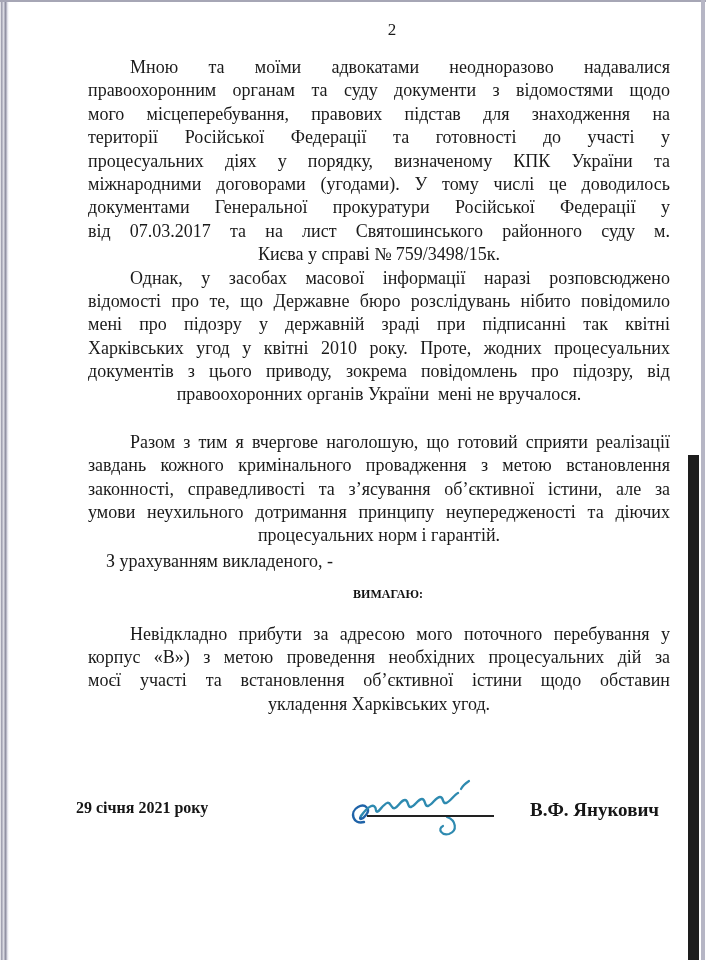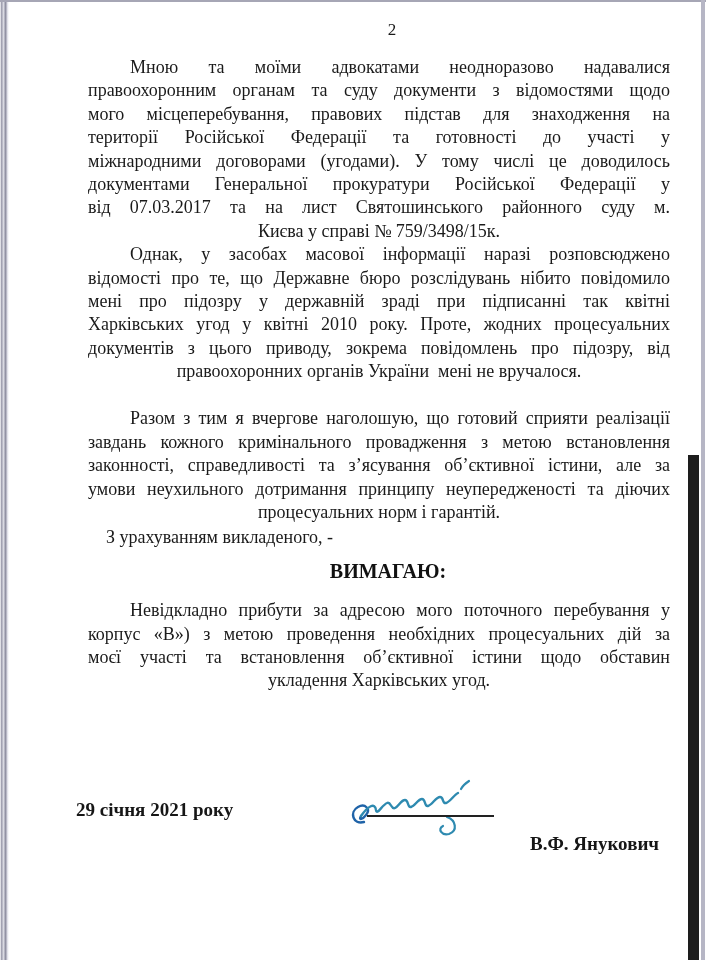--- a/index.html
+++ b/index.html
@@ -50,31 +50,31 @@
   .para .line { height: 23.4px; overflow: hidden; text-align: center; }
   .para .line.jl { text-align: justify; text-align-last: justify; text-justify: inter-word; }
   .para .line.indent { text-indent: 42px; }
   .para-gap { margin-top: 24px; }
   .closing-note {
     margin-top: 2px; height: 23.4px; text-indent: 18px;
   }
   .demand-heading {
     margin-top: 10px; height: 23.4px;
     text-align: center; text-indent: 18px;
-    font-weight: bold; font-size: 20px; color: #111111;
+    font-weight: bold; font-size: 12px; color: #111111;
   }
   .demand-para { margin-top: 16px; }
   
   .sig-date {
     position: absolute; left: 76px; top: 799px;
-    font-size: 19px; font-weight: bold; color: #161616;
+    font-size: 16px; font-weight: bold; color: #161616;
   }
   .sig-name {
     position: absolute; left: 530px; top: 799px;
-    font-size: 19px; font-weight: bold; color: #161616; margin-top: 34px;
+    font-size: 19px; font-weight: bold; color: #161616;
   }
   .sig-underline {
     position: absolute; left: 367px; top: 815px; width: 127px; height: 2px;
     background: #222222;
   }
   .sig-svg {
     position: absolute; left: 348px; top: 778px; width: 150px; height: 62px;
   }
 </style>
 </head>
@@ -88,20 +88,21 @@
   <div class="scrollbar-thumb"></div>
 
   <div class="page-number">2</div>
 
   <div class="textflow">
     <div class="para">
         <div class="line indent jl">Мною та моїми адвокатами неодноразово надавалися</div>
         <div class="line jl">правоохоронним органам та суду документи з відомостями щодо</div>
         <div class="line jl">мого місцеперебування, правових підстав для знаходження на</div>
         <div class="line jl">території Російської Федерації та готовності до участі у</div>
+        <div class="line jl">процесуальних діях у порядку, визначеному КПК України та</div>
         <div class="line jl">міжнародними договорами (угодами). У тому числі це доводилось</div>
         <div class="line jl">документами Генеральної прокуратури Російської Федерації у</div>
         <div class="line jl">від 07.03.2017 та на лист Святошинського районного суду м.</div>
         <div class="line">Києва у справі № 759/3498/15к.</div>
       </div>
     <div class="para">
         <div class="line indent jl">Однак, у засобах масової інформації наразі розповсюджено</div>
         <div class="line jl">відомості про те, що Державне бюро розслідувань нібито повідомило</div>
         <div class="line jl">мені про підозру у державній зраді при підписанні так квітні</div>
         <div class="line jl">Харківських угод у квітні 2010 року. Проте, жодних процесуальних</div>

